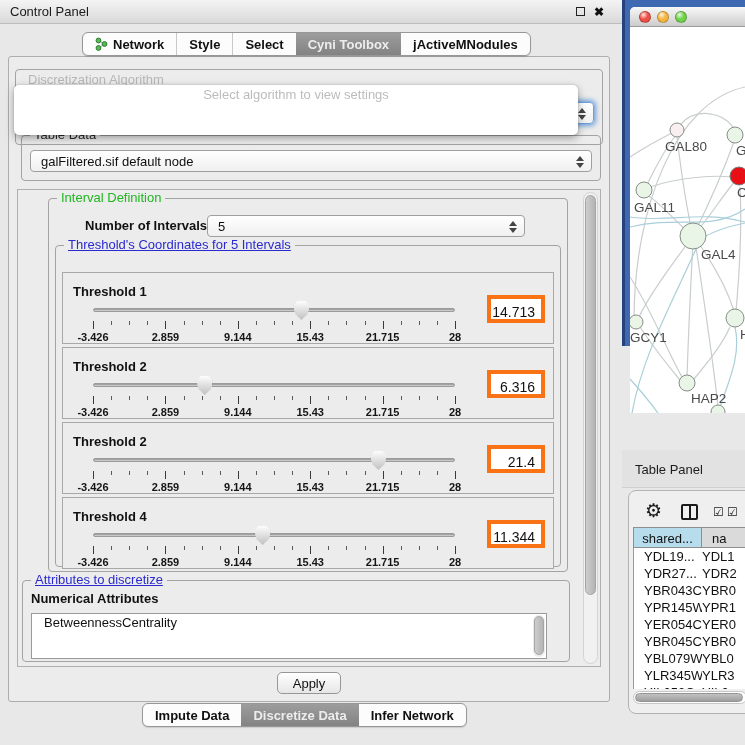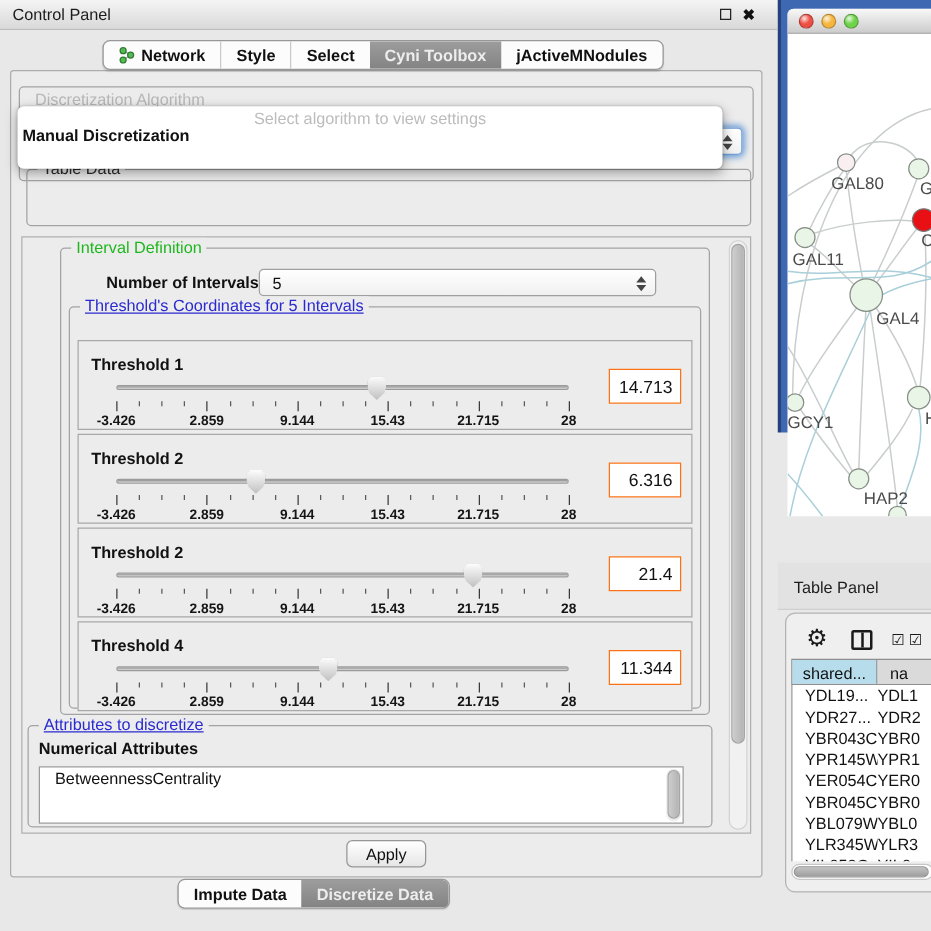--- a/index.html
+++ b/index.html
@@ -60,21 +60,21 @@
   .slider { position:absolute; left:30px; top:28px; width:362px; height:42px; }
   .track { position:absolute; left:0; right:0; top:7px; height:4px; border-radius:3px; background:linear-gradient(#8f8f8f,#dcdcdc); border:1px solid #9b9b9b; }
   .thumb { position:absolute; top:0; width:15px; height:19px; margin-left:-8px;
            clip-path:polygon(50% 100%,10% 70%,0 46%,0 22%,22% 0,78% 0,100% 22%,100% 46%,90% 70%);
            background:linear-gradient(#fdfdfd,#c0c0c0); filter:drop-shadow(0 0 1px #777); }
   .ticks { position:absolute; left:0; right:0; top:20px; height:9px; }
   .ticks span { position:absolute; top:0; width:1px; height:4px; background:#5a5a5a; }
   .ticks span.major { height:8px; background:#3a3a3a; }
   .tick-labels { position:absolute; left:0; right:0; top:30px; height:12px; }
   .tick-labels span { position:absolute; transform:translateX(-50%); font-size:11px; font-weight:bold; color:#151515; white-space:nowrap; }
-  .value-box { position:absolute; right:8px; top:22px; width:58px; height:28px; background:#fff; border:1px solid #f97316; font-size:14px; text-align:right; padding:5px 6px 0 0; }
+  .value-box { position:absolute; right:8px; top:22px; width:58px; height:28px; background:#fff; border:4px solid #f97316; font-size:14px; text-align:right; padding:5px 6px 0 0; }
 
   .attr-group { left:4px; top:390px; width:548px; height:82px; }
   .attr-title { position:absolute; left:8px; top:10px; font-weight:bold; }
   .listbox { position:absolute; left:8px; top:32px; width:516px; height:46px; background:#fff; border:1px solid #9a9a9a; overflow:hidden; }
   .list-item { padding-left:12px; height:17px; line-height:17px; white-space:nowrap; }
   .vscroll.inlist { right:1px; top:1px; bottom:1px; width:12px; border:none; background:#ececec; }
   .vscroll.inlist .vthumb { top:1px; height:92%; }
 
   .apply { position:absolute; left:50%; transform:translateX(-50%); top:615px; width:64px; height:22px; background:linear-gradient(#ffffff,#e6e6e6); border:1px solid #979797; border-radius:5px; font-family:inherit; font-size:13px; color:#111; }
 
@@ -157,20 +157,24 @@
 
     <div class="group alg-group">
       <span class="group-title faded">Discretization Algorithm</span>
       <div class="combo focused alg-combo">
         <span class="stepper"></span>
       </div>
     </div>
 
     <div class="group td-group">
       <span class="group-title dark">Table Data</span>
+      <div class="combo td-combo">
+        <span class="combo-text">galFiltered.sif default node</span>
+        <span class="stepper"></span>
+      </div>
     </div>
 
     <div class="scrollpane">
 
       <div class="group interval-group">
         <span class="group-title green">Interval Definition</span>
         <span class="num-label">Number of Intervals</span>
         <div class="combo num-combo">
           <span class="combo-text">5</span>
           <span class="stepper"></span>
@@ -360,25 +364,27 @@
     <button class="apply">Apply</button>
   </div>
 
   <div class="tabbar bottom">
     <div class="tab">
         <span>Impute Data</span>
       </div>
     <div class="tab selected">
         <span>Discretize Data</span>
       </div>
+    <div class="tab">
+        <span>Infer Network</span>
+      </div>
   </div>
 
   <div class="popup">
     <div class="popup-hint">Select algorithm to view settings</div>
-    <div class="popup-item bold">Manual Discretization</div>
   </div>
 </div>
 
 <div id="right-pane">
   <div class="net-frame">
     <div class="net-inner">
       <div class="net-titlebar">
         <span class="light red"></span>
         <span class="light yellow"></span>
         <span class="light green"></span>

